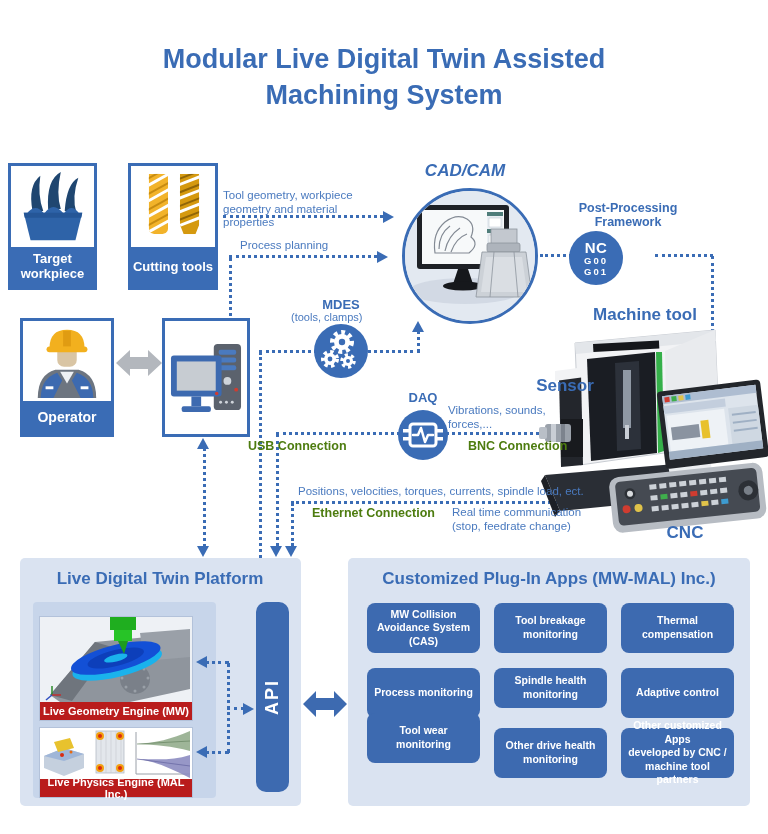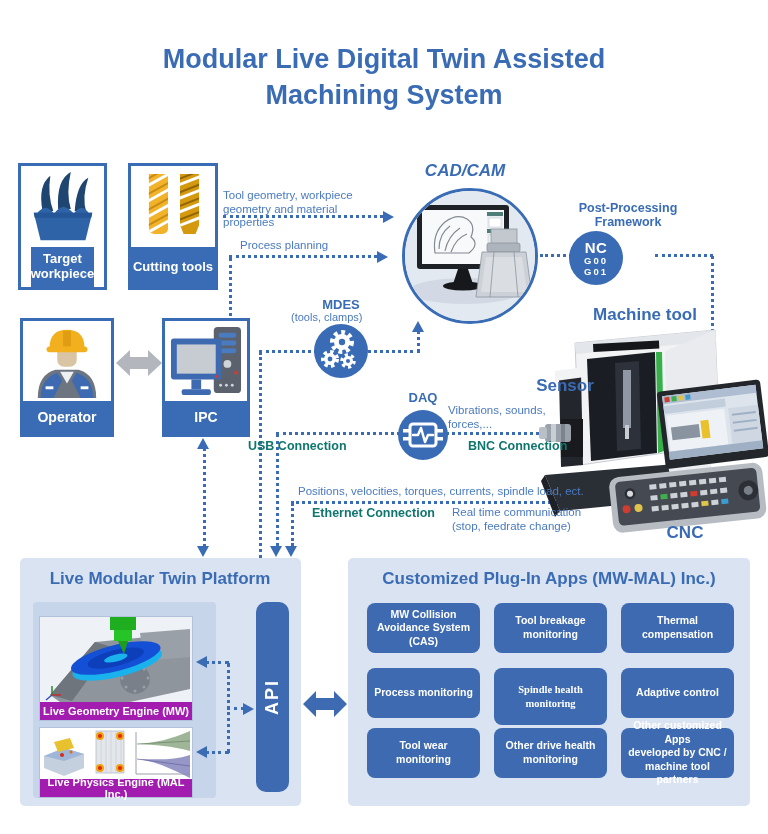--- a/index.html
+++ b/index.html
@@ -18,35 +18,35 @@
   .bluebox{position:absolute;background:#fff;border:3px solid #3a6cb5;box-sizing:border-box;
            display:flex;flex-direction:column;}
   .bluebox .iconwrap{flex:1;display:flex;align-items:center;justify-content:center;overflow:hidden;}
   .bluebox .band{background:#3a6cb5;color:#fff;font-weight:bold;font-size:13px;line-height:1.12;
            display:flex;align-items:center;justify-content:center;text-align:center;}
   
   .title{position:absolute;left:0;top:42px;width:768px;text-align:center;color:#3a6cb5;
          font-size:27px;font-weight:bold;line-height:1.32;}
   .lbl{position:absolute;color:#3a6cb5;font-weight:bold;text-align:center;line-height:1.1;}
   .ann{position:absolute;color:#4a7abf;font-size:11.5px;line-height:1.18;}
-  .conn{position:absolute;color:#0f766e;font-size:12.5px;font-weight:bold;}
+  .conn{position:absolute;color:#4d7c0f;font-size:12.5px;font-weight:bold;}
   
   .bcircle{position:absolute;border-radius:50%;background:#3a6cb5;display:flex;align-items:center;
            justify-content:center;box-sizing:border-box;}
   .photocircle{position:absolute;border-radius:50%;border:3px solid #3a6cb5;overflow:hidden;
            background:#e3e9f1;box-sizing:border-box;}
   .nctext{color:#fff;font-weight:bold;text-align:center;line-height:1;}
   .nctext .big{font-size:15px;display:block;letter-spacing:0.5px;}
   .nctext .sml{font-size:9.5px;display:block;letter-spacing:2px;margin-top:1.5px;}
   
   .panel{position:absolute;background:#dae3f1;border-radius:5px;}
   .innerpanel{position:absolute;background:#c7d5ea;border-radius:4px;}
   .fig{position:absolute;display:flex;flex-direction:column;box-shadow:0 0 0 1px rgba(120,140,170,.25);}
   .fig svg{display:block;}
-  .caption{background:#a21caf;color:#fff;font-weight:bold;font-size:11px;height:18px;
+  .caption{background:#b91c1c;color:#fff;font-weight:bold;font-size:11px;height:18px;
            display:flex;align-items:center;justify-content:center;text-align:center;}
   .api{position:absolute;background:#3d6ab0;border-radius:10px;display:flex;align-items:center;justify-content:center;}
   .api span{writing-mode:vertical-rl;transform:rotate(180deg);color:#fff;font-weight:bold;
            font-size:18px;letter-spacing:2px;}
   .appbtn{position:absolute;background:#3d6ab0;border-radius:8px;color:#fff;font-weight:bold;
            font-size:10.5px;line-height:1.3;display:flex;align-items:center;justify-content:center;
            text-align:center;padding:2px 4px;box-sizing:border-box;}
 </style>
 </head>
 <body>
@@ -80,21 +80,21 @@
 
   <div class="vdot" style="left:203px;top:448px;height:99px;"></div>
   <div class="ar ar-u" style="left:197px;top:438px;"></div>
   <div class="ar ar-d" style="left:197px;top:546px;"></div>
 
   <div class="hdot" style="left:540px;top:254px;width:61px;"></div>
   <div class="hdot" style="left:655px;top:254px;width:58px;"></div>
   <div class="vdot" style="left:711px;top:256px;height:113px;"></div>
   <div class="ar ar-d" style="left:705px;top:369px;"></div>
 
-  <div class="bluebox" style="left:18px;top:163px;width:89px;height:127px;align-items:center;">
+  <div class="bluebox" style="left:8px;top:163px;width:89px;height:127px;">
     <div class="iconwrap">
       <svg width="70" height="78" viewBox="0 0 70 80">
         <path d="M14 44 Q9 18 22 8 Q19 28 25 44 Z" fill="#1f4670"></path>
         <path d="M30 42 Q28 12 43 4 Q38 26 43 42 Z" fill="#1f4670"></path>
         <path d="M47 44 Q49 16 61 10 Q54 30 59 46 Z" fill="#1f4670"></path>
         <path d="M8 47 Q17 35 26 47 Q35 33 46 47 Q54 35 62 47 Z" fill="#2e63a8"></path>
         <path d="M5 46 L65 46 L58 74 L12 74 Z" fill="#2e63a8"></path>
         <path d="M5 46 L65 46 L64 51 L6 51 Z" fill="#255697"></path>
       </svg>
     </div>
@@ -182,21 +182,20 @@
         <circle cx="53" cy="62" r="1.5" fill="#cfd4da"></circle>
           <circle cx="59" cy="62" r="1.5" fill="#cfd4da"></circle>
           <circle cx="65" cy="62" r="1.5" fill="#cfd4da"></circle>
         <rect x="2" y="14" width="52" height="42" rx="3" fill="#3d6ab0"></rect>
         <rect x="8" y="20" width="40" height="30" fill="#c7ccd2"></rect>
         <circle cx="49" cy="53" r="1.8" fill="#d03c30"></circle>
         <rect x="23" y="56" width="10" height="10" fill="#3d6ab0"></rect>
         <rect x="13" y="66" width="30" height="6" rx="2" fill="#3d6ab0"></rect>
       </svg>
     </div>
-    <div class="band" style="height:33px;font-size:14px;">IPC</div>
   </div>
 
   <div class="lbl" style="left:395px;top:162px;width:140px;font-size:17px;font-style:italic;">CAD/CAM</div>
   <div class="photocircle" style="left:402px;top:188px;width:136px;height:136px;">
     <svg width="130" height="130" viewBox="0 0 130 130">
       <rect width="130" height="130" fill="#e3e9f1"></rect>
       <ellipse cx="60" cy="100" rx="56" ry="13" fill="#d2d9e4"></ellipse>
       <rect x="12" y="14" width="92" height="64" rx="3" fill="#1e2126"></rect>
       <rect x="17" y="19" width="82" height="54" fill="#f7f9fa"></rect>
       <g stroke="#838a94" fill="none" stroke-width="1.2">
@@ -349,21 +348,21 @@
   <div class="ann preline" style="left:448px;top:404px;width:120px;">Vibrations, sounds,
 forces,...</div>
   <div class="ann" style="left:298px;top:485px;width:320px;">Positions, velocities, torques, currents, spindle load, ect.</div>
   <div class="ann preline" style="left:452px;top:506px;width:180px;">Real time communication
 (stop, feedrate change)</div>
   <div class="conn" style="left:248px;top:439px;">USB Connection</div>
   <div class="conn" style="left:468px;top:439px;">BNC Connection</div>
   <div class="conn" style="left:312px;top:506px;text-align:center;">Ethernet Connection</div>
 
   <div class="panel" style="left:20px;top:558px;width:281px;height:248px;"></div>
-  <div class="lbl" style="left:30px;top:570px;width:260px;font-size:17px;">Live Modular Twin Platform</div>
+  <div class="lbl" style="left:30px;top:570px;width:260px;font-size:17px;">Live Digital Twin Platform</div>
   <div class="innerpanel" style="left:33px;top:602px;width:183px;height:196px;"></div>
 
   <div class="fig" style="left:40px;top:617px;width:152px;">
     <svg width="152" height="85" viewBox="0 0 152 85">
       <rect width="152" height="85" fill="#eef1f5"></rect>
       <polygon points="10,78 55,25 150,16 150,72 90,85 20,85" fill="#8f959d"></polygon>
       <polygon points="10,78 55,25 72,30 32,84" fill="#6f757d"></polygon>
       <polygon points="100,16 150,12 150,40 104,44" fill="#9aa0a8"></polygon>
       <circle cx="95" cy="62" r="15" fill="#7a8089"></circle>
       <g fill="#9aa0a8">
@@ -450,23 +449,23 @@
   <div class="lbl" style="left:368px;top:570px;width:362px;font-size:17px;">Customized Plug-In Apps (MW-MAL) Inc.)</div>
 
   <div class="appbtn preline" style="left:367px;top:603px;width:113px;height:50px;">MW Collision
 Avoidance System
 (CAS)</div>
   <div class="appbtn preline" style="left:494px;top:603px;width:113px;height:50px;">Tool breakage
 monitoring</div>
   <div class="appbtn preline" style="left:367px;top:668px;width:113px;height:50px;">Process monitoring</div>
   <div class="appbtn preline" style="left:621px;top:603px;width:113px;height:50px;">Thermal
 compensation</div>
-  <div class="appbtn preline" style="left:494px;top:668px;width:113px;height:57px;font-family:Liberation Serif, serif;">Spindle health
+  <div class="appbtn preline" style="left:494px;top:668px;width:113px;height:40px;">Spindle health
 monitoring</div>
   <div class="appbtn preline" style="left:621px;top:668px;width:113px;height:50px;">Adaptive control</div>
-  <div class="appbtn preline" style="left:367px;top:728px;width:113px;height:50px;">Tool wear monitoring</div>
+  <div class="appbtn preline" style="left:367px;top:713px;width:113px;height:50px;">Tool wear monitoring</div>
   <div class="appbtn preline" style="left:494px;top:728px;width:113px;height:50px;">Other drive health
 monitoring</div>
   <div class="appbtn preline" style="left:621px;top:728px;width:113px;height:50px;">Other customized Apps
 developed by CNC /
 machine tool partners</div>
 
 </div>
 
 </body></html>

